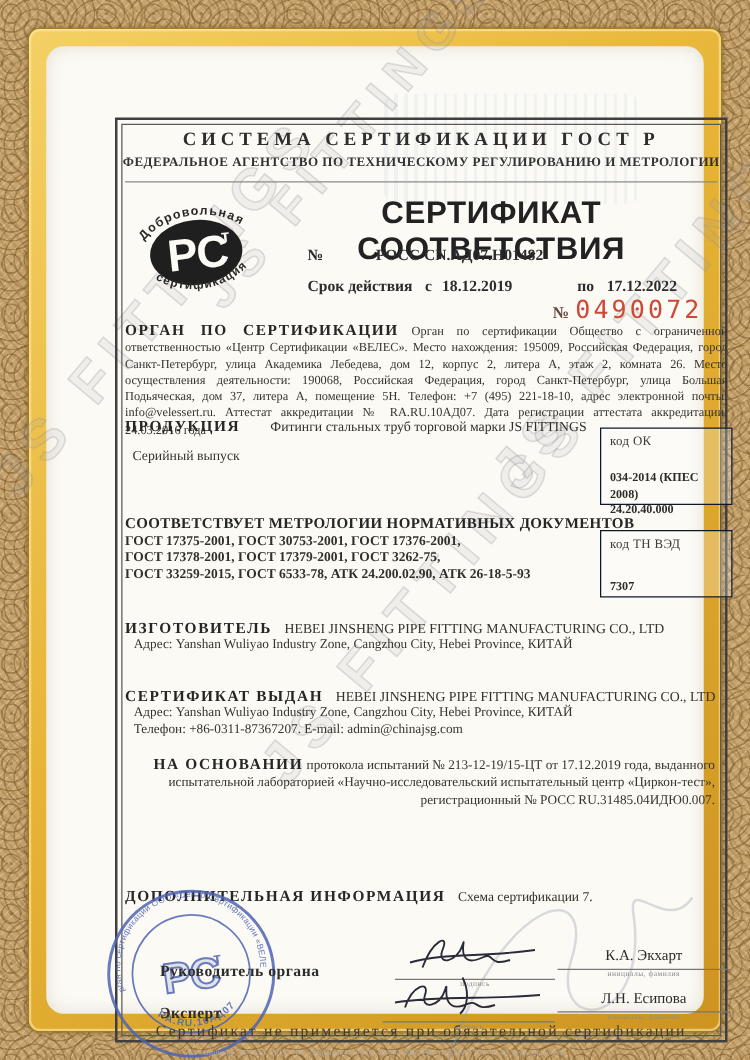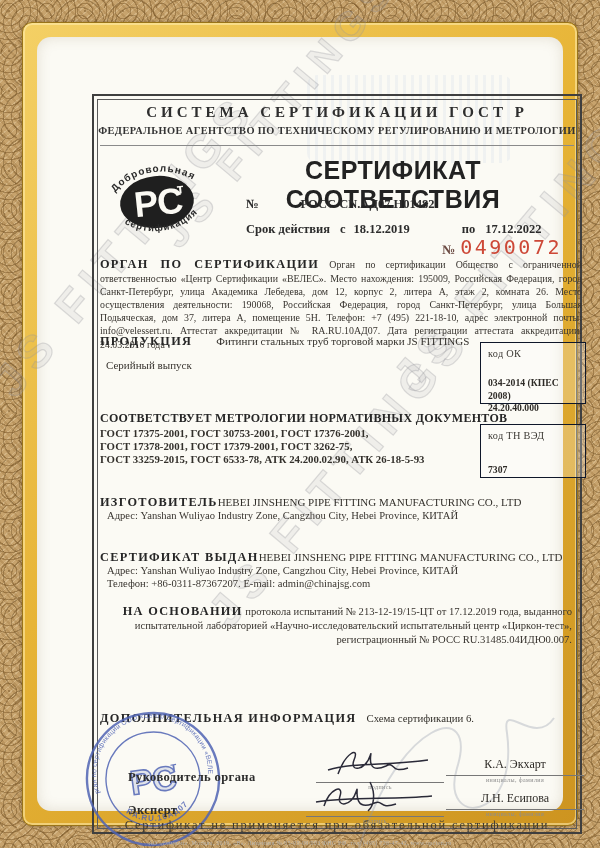--- a/index.html
+++ b/index.html
@@ -55,21 +55,21 @@
   .prod-name{font-size:11px;color:#33302b;}
   .serial{top:263px;left:12px;font-size:11px;color:#38342f;}
   .codebox{left:386px;width:106px;border:1px solid #0f172a;box-sizing:border-box;
     padding:5px 7px;background:rgba(255,255,255,.25);}
   .codebox .blabel{font-size:10.3px;color:#3d3a35;letter-spacing:.3px;}
   .codebox .bval{font-weight:700;font-size:9.7px;line-height:1.3;color:#2e2b27;margin-top:18px;}
   .box-ok{top:246px;height:62px;}
   .box-tnved{top:328px;height:54px;}
   .docs-label{top:315px;left:6px;font-weight:700;font-size:12px;letter-spacing:.3px;color:#262626;}
   .docs-line{left:6px;font-size:10.8px;font-weight:700;color:#33302b;}
-  .company-row{left:6px;display:flex;align-items:baseline;}
+  .company-row{left:6px;display:flex;gap:10px;align-items:baseline;}
   .company-name{font-size:11px;color:#33302b;}
   .subline{left:13px;font-size:10.6px;color:#38342f;}
   .basis{top:507px;left:6px;width:472px;}
   .additional{top:612px;left:6px;}
   .additional .txt{font-size:10.8px;color:#33302b;margin-left:6px;}
   .stamp{left:-12px;top:612px;width:142px;height:142px;transform:rotate(-8deg);opacity:.85;}
   .scribble{left:235px;top:592px;width:250px;height:185px;opacity:.32;}
   .siglabel{left:34px;font-weight:700;font-size:12.5px;letter-spacing:.4px;color:#2c2c2c;}
   .sigline{width:128px;}
   .sigline .rule,.namecol .rule{border-top:1px solid #777;height:0;}
@@ -171,21 +171,21 @@
       <div class="abs subline" style="top:469px;">Адрес: Yanshan Wuliyao Industry Zone, Cangzhou City, Hebei Province, КИТАЙ</div>
       <div class="abs subline" style="top:482px;">Телефон: +86-0311-87367207. E-mail: admin@chinajsg.com</div>
 
       <div class="abs basis para" style="font-size:10.6px;text-align:right;">
         <span class="seclabel">НА ОСНОВАНИИ</span>
         <span>протокола испытаний № 213-12-19/15-ЦТ от 17.12.2019 года, выданного испытательной лабораторией «Научно-исследовательский испытательный центр «Циркон-тест», регистрационный № РОСС RU.31485.04ИДЮ0.007.</span>
       </div>
 
       <div class="abs additional">
         <span class="seclabel">ДОПОЛНИТЕЛЬНАЯ ИНФОРМАЦИЯ</span>
-        <span class="txt">Схема сертификации 6.</span>
+        <span class="txt">Схема сертификации 7.</span>
       </div>
 
       <svg class="abs stamp" viewBox="0 0 142 142">
         <defs>
           <path id="st-top" d="M 16,76 A 56,56 0 1 1 126,76"></path>
           <path id="st-bot" d="M 29,87 A 47,47 0 0 0 113,87"></path>
         </defs>
         <circle cx="71" cy="71" r="66" fill="none" stroke="#5064b4" stroke-width="2.4"></circle>
         <circle cx="71" cy="71" r="47" fill="none" stroke="#5064b4" stroke-width="1.4"></circle>
         <text font-family="Liberation Sans, sans-serif" font-size="6.8" fill="#5064b4" letter-spacing=".2">

